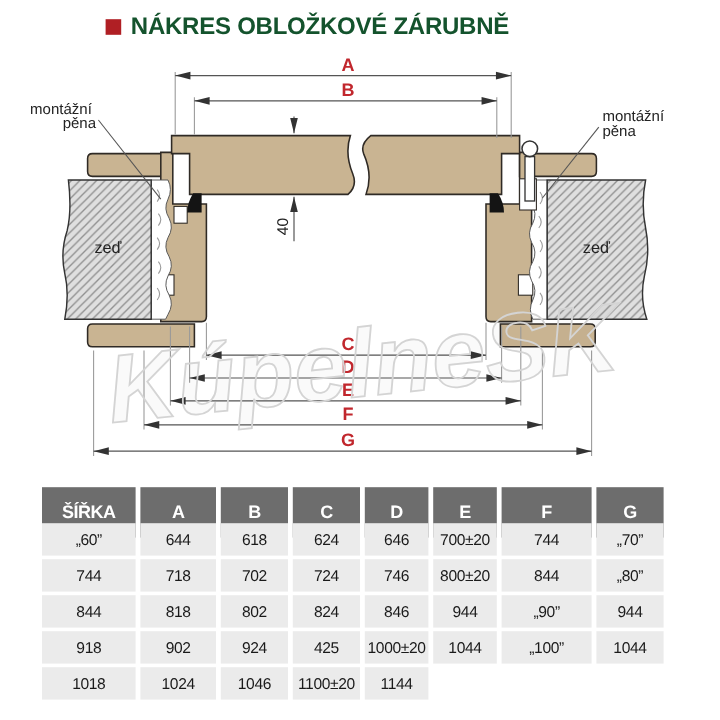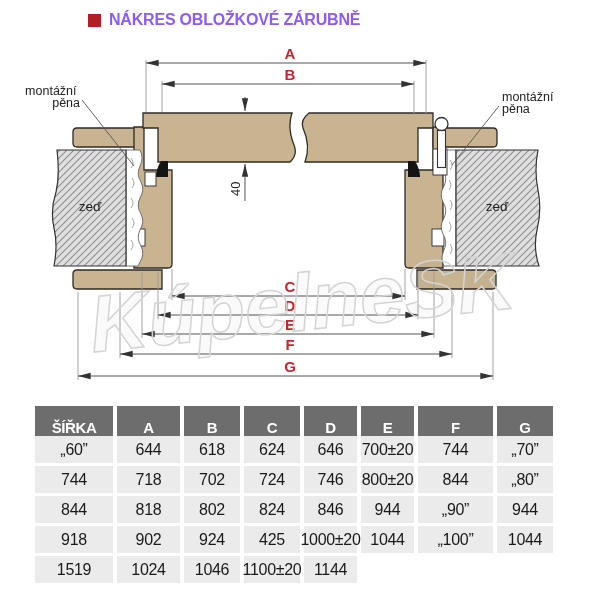--- a/index.html
+++ b/index.html
@@ -1,41 +1,41 @@
 <!DOCTYPE html>
 <html><head>
 <meta charset="utf-8">
 <style>
   html,body{margin:0;padding:0;}
   body{width:600px;height:600px;background:#fff;position:relative;overflow:hidden;
        font-family:"Liberation Sans","DejaVu Sans",sans-serif;}
   .title-row{position:absolute;left:88px;top:11px;display:flex;align-items:center;gap:8px;}
   .title-bullet{width:13px;height:13px;background:#b01f24;flex:0 0 auto;}
-  .title-text{font-size:16px;font-weight:800;color:#8b5cf6;letter-spacing:-0.2px;white-space:nowrap;}
+  .title-text{font-size:20px;font-weight:800;color:#14532d;letter-spacing:-0.2px;white-space:nowrap;}
   svg{position:absolute;left:0;top:0;}
   svg text{font-family:"Liberation Sans","DejaVu Sans",sans-serif;}
   .dimletter{font-size:15px;font-weight:bold;fill:#c1272d;}
   .lbl{font-size:12.5px;fill:#222;}
   .walllbl{font-size:13.5px;fill:#222;}
   .dimline{stroke:#555;stroke-width:1;}
   .extline{stroke:#999;stroke-width:0.9;}
   .leader{stroke:#555;stroke-width:0.9;fill:none;}
   .tan{fill:#c9b492;stroke:#2f2a25;stroke-width:1.3;}
   .whitecut{fill:#fff;stroke:#2f2a25;stroke-width:0.9;}
   .foam{fill:#fff;stroke:#555;stroke-width:0.8;}
   .squig{fill:none;stroke:#9a9a9a;stroke-width:0.9;}
   .wall{fill:url(#hatch);stroke:#333;stroke-width:1.2;}
   .watermark{font-size:80px;font-weight:bold;font-style:italic;fill:rgba(0,0,0,0.02);
              stroke:#d4d4d4;stroke-width:1.5;}
   .dtable{position:absolute;left:35px;top:406px;width:456px;display:grid;
           grid-template-columns:78px 63px 56px 56px 53px 53px 75px 56px;
           grid-auto-rows:27px;column-gap:4px;row-gap:3px;}
   .th{background:#6d6d6d;color:#fff;font-weight:bold;font-size:15px;height:42px;
       display:flex;align-items:center;justify-content:center;letter-spacing:-0.4px;}
-  .td{background:#ebebeb;color:#1a1a1a;font-size:16px;height:27px;
+  .td{background:#ebebeb;color:#1a1a1a;font-size:13px;height:27px;
       display:flex;align-items:center;justify-content:center;letter-spacing:-0.3px;}
 </style>
 </head>
 <body>
 
 <div class="title-row">
   <div class="title-bullet"></div>
   <div class="title-text">NÁKRES OBLOŽKOVÉ ZÁRUBNĚ</div>
 </div>
 
@@ -172,18 +172,18 @@
   <div class="td">944</div>
   <div class="td">918</div>
   <div class="td">902</div>
   <div class="td">924</div>
   <div class="td">425</div>
   <div class="td">1000±20</div>
   <div class="td">1044</div>
 
   <div class="td">„100”</div>
   <div class="td">1044</div>
-  <div class="td">1519</div>
+  <div class="td">1018</div>
   <div class="td">1024</div>
   <div class="td">1046</div>
   <div class="td">1100±20</div>
   <div class="td">1144</div>
 </div>
 
 </body></html>

